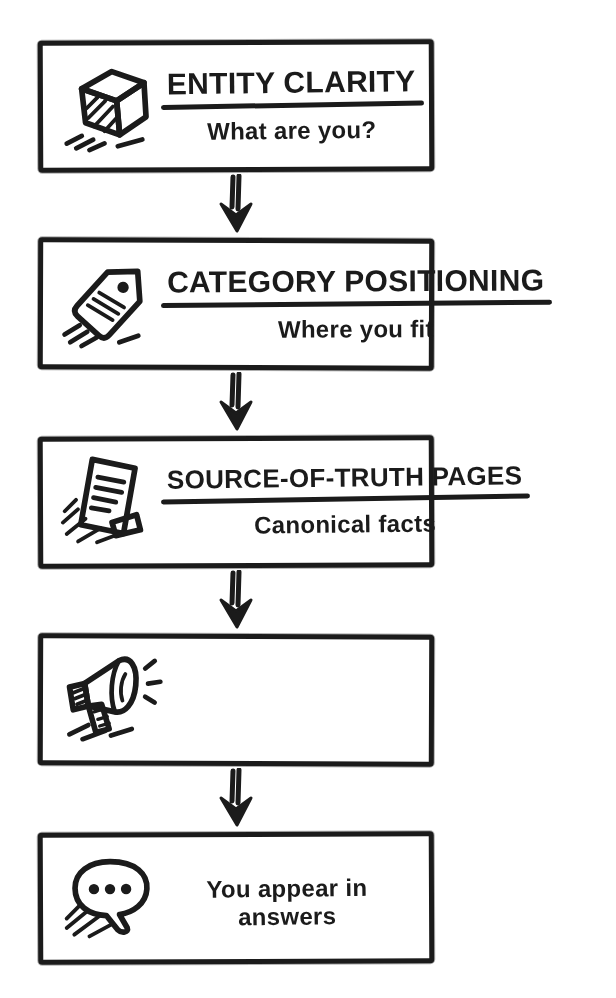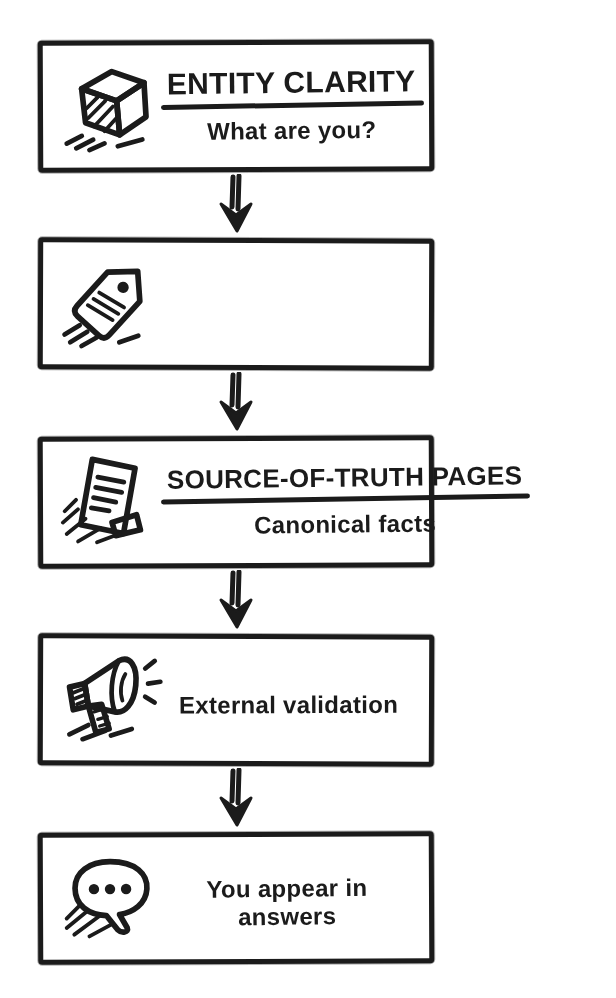--- a/index.html
+++ b/index.html
@@ -128,20 +128,27 @@
           <path class="ink-stroke" stroke-width="4" d="M40 54 L70 48"></path>
           <path class="ink-stroke" stroke-width="4" d="M40 63 L70 57"></path>
           <path class="ink-stroke" stroke-width="4" d="M40 72 L70 66"></path>
         </g>
         <path class="ink-stroke" stroke-width="5" d="M6 88 L22 78"></path>
         <path class="ink-stroke" stroke-width="5" d="M12 96 L30 85"></path>
         <path class="ink-stroke" stroke-width="5" d="M24 100 L40 91"></path>
         <path class="ink-stroke" stroke-width="5" d="M64 96 L84 89"></path>
       </svg>
     </span>
+    <div class="txt">
+      <div class="title-wrap">
+        <h2 class="title" data-name="step-title">CATEGORY POSITIONING</h2>
+        <div class="underline" data-name="title-underline"></div>
+      </div>
+      <p class="subtitle" data-name="step-subtitle">Where you fit</p>
+    </div>
   </section>
 
   <div class="connector" data-name="down-arrow-icon">
     <svg viewBox="0 0 44 62">
         <use href="#arrow-def"></use>
       </svg>
   </div>
 
   <section class="step" data-name="step-source-of-truth-pages">
     <span class="icon" data-name="document-icon">
@@ -192,21 +199,20 @@
         <path class="ink-stroke" stroke-width="3.5" d="M46 83 L56 80"></path>
         <path class="ink-stroke" stroke-width="5" d="M94 22 L104 14"></path>
         <path class="ink-stroke" stroke-width="5" d="M97 38 L110 36"></path>
         <path class="ink-stroke" stroke-width="5" d="M94 52 L104 58"></path>
         <path class="ink-stroke" stroke-width="5" d="M14 92 L34 82"></path>
         <path class="ink-stroke" stroke-width="5" d="M28 97 L52 88"></path>
         <path class="ink-stroke" stroke-width="5" d="M58 93 L80 86"></path>
       </svg>
     </span>
     <div class="txt">
-      <p class="subtitle" data-name="step-subtitle">External validation</p>
     </div>
   </section>
 
   <div class="connector" data-name="down-arrow-icon">
     <svg viewBox="0 0 44 62">
         <use href="#arrow-def"></use>
       </svg>
   </div>
 
   <section class="step" data-name="step-ai-recommendation">

